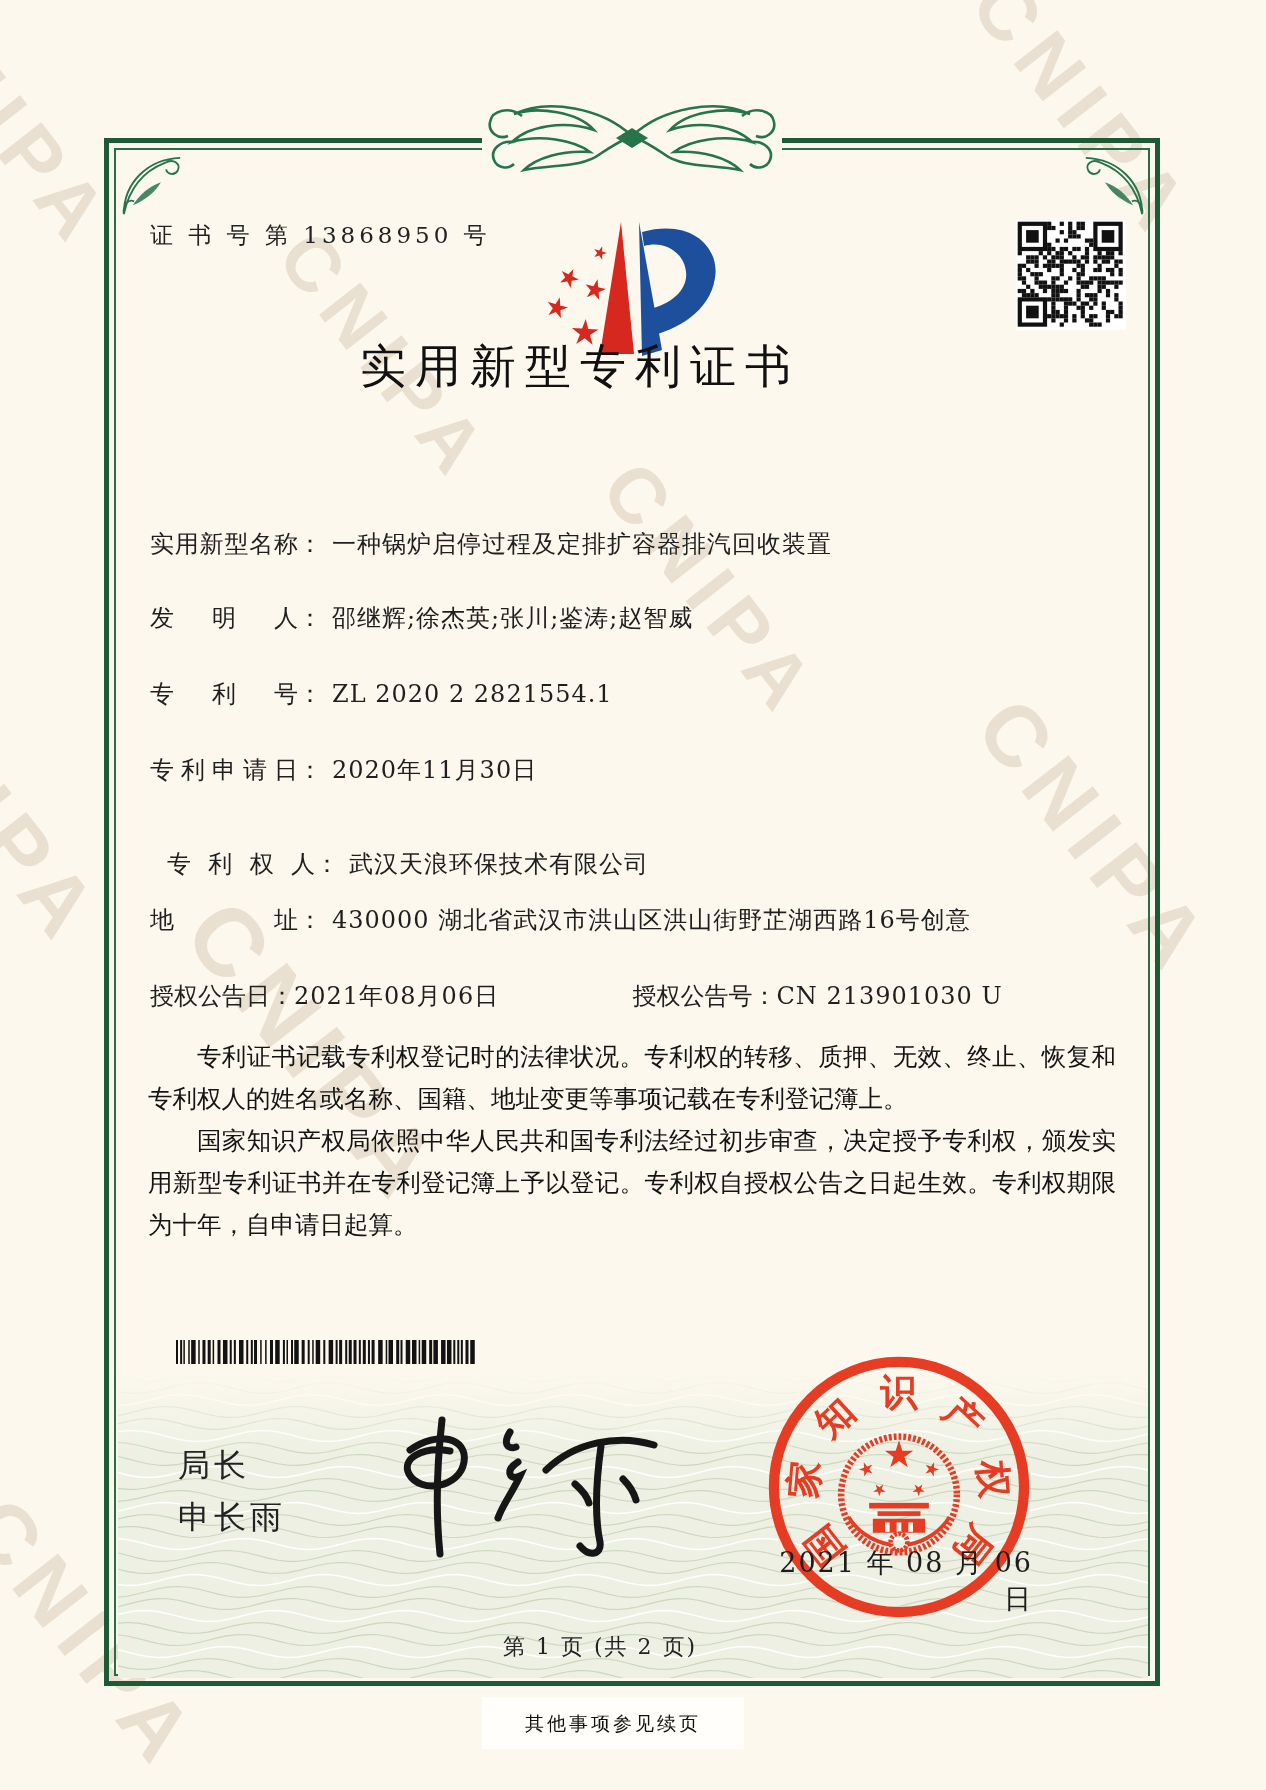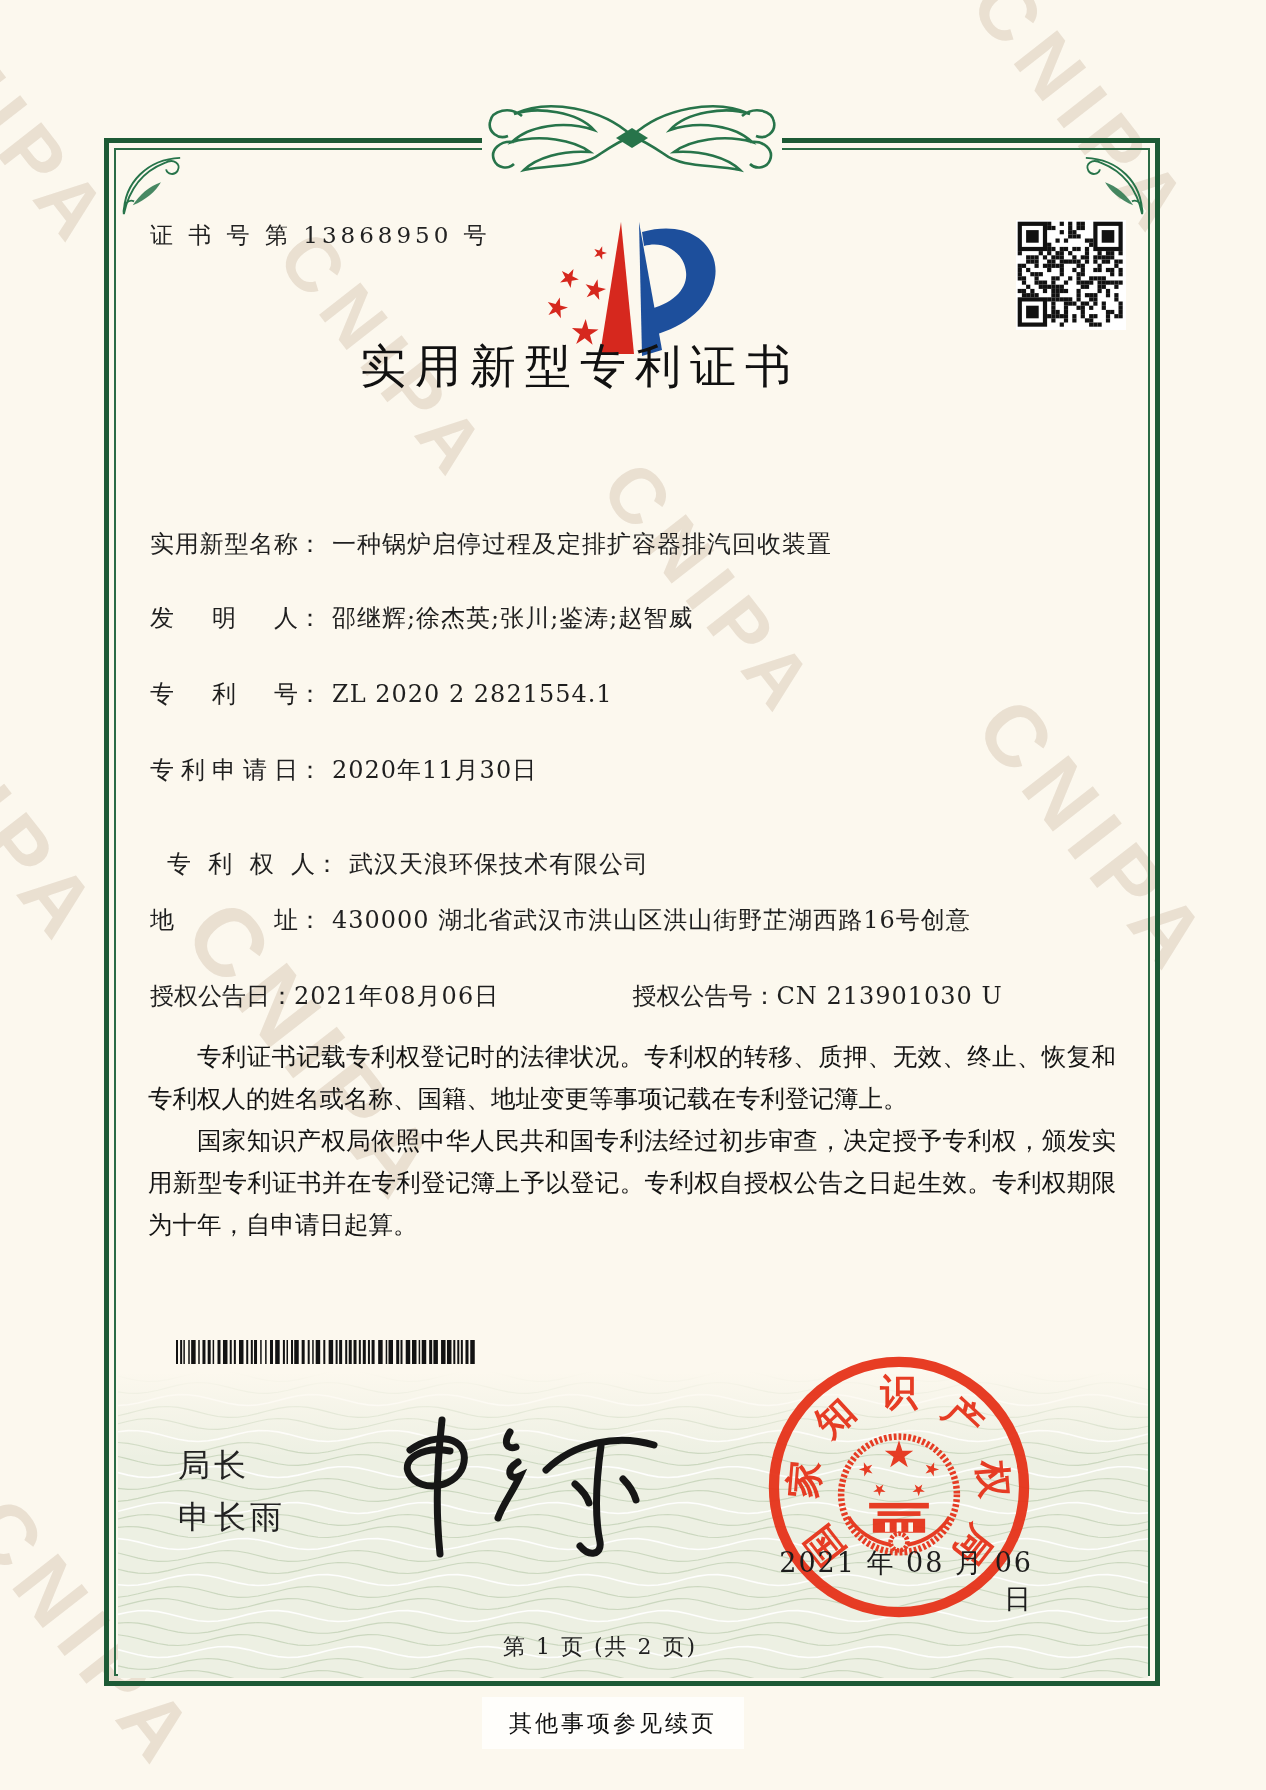--- a/index.html
+++ b/index.html
@@ -27,21 +27,21 @@
   .barcode{position:absolute;left:176px;top:1340px;}
   .director{position:absolute;left:178px;font-family:Liberation Mono, monospace;
       font-size:32px;color:#222;letter-spacing:4px;}
   .sig{position:absolute;left:380px;top:1404px;}
   .seal{position:absolute;left:759px;top:1347px;width:280px;height:280px;opacity:.95;}
   .seal-date{position:absolute;left:765px;top:1545px;width:268px;text-align:right;font-size:27px;
       color:#1c1c1c;letter-spacing:2px;}
   .pageno{position:absolute;left:200px;top:1632px;width:800px;text-align:center;font-size:22px;
       letter-spacing:2px;color:#222;}
   .note{position:absolute;left:482px;top:1697px;width:262px;height:52px;background:#fffefb;
-      text-align:center;font-size:23px;letter-spacing:3px;line-height:52px;color:#111;}
+      text-align:center;font-size:19px;letter-spacing:3px;line-height:52px;color:#111;}
   svg{display:block;}
 </style>
 </head>
 <body>
 
 <div class="page">
 
   <div class="wm" style="left:-55px;top:-30px;font-size:80px;">CNIPA</div>
   <div class="wm" style="left:1025px;top:-40px;font-size:80px;">CNIPA</div>
   <div class="wm" style="left:330px;top:215px;font-size:76px;">CNIPA</div>

